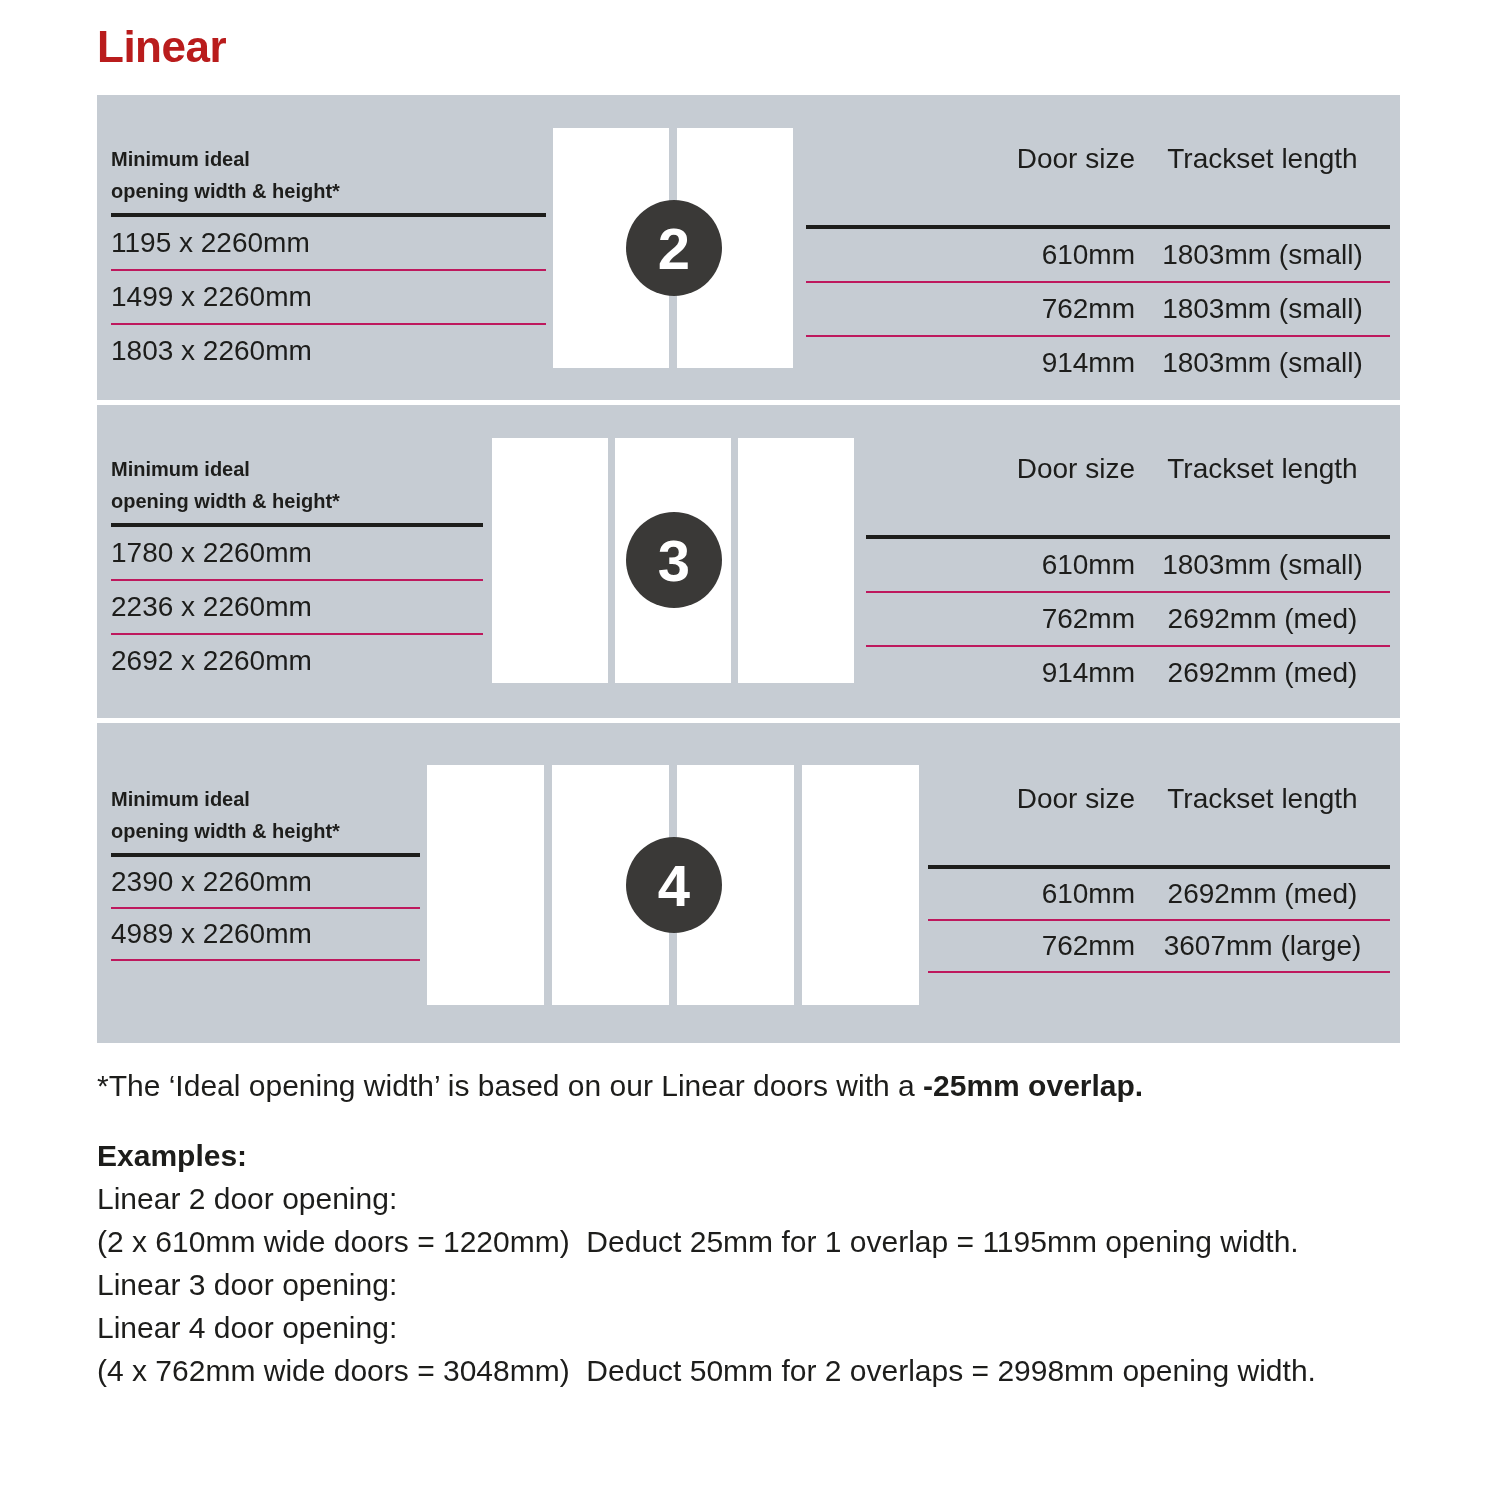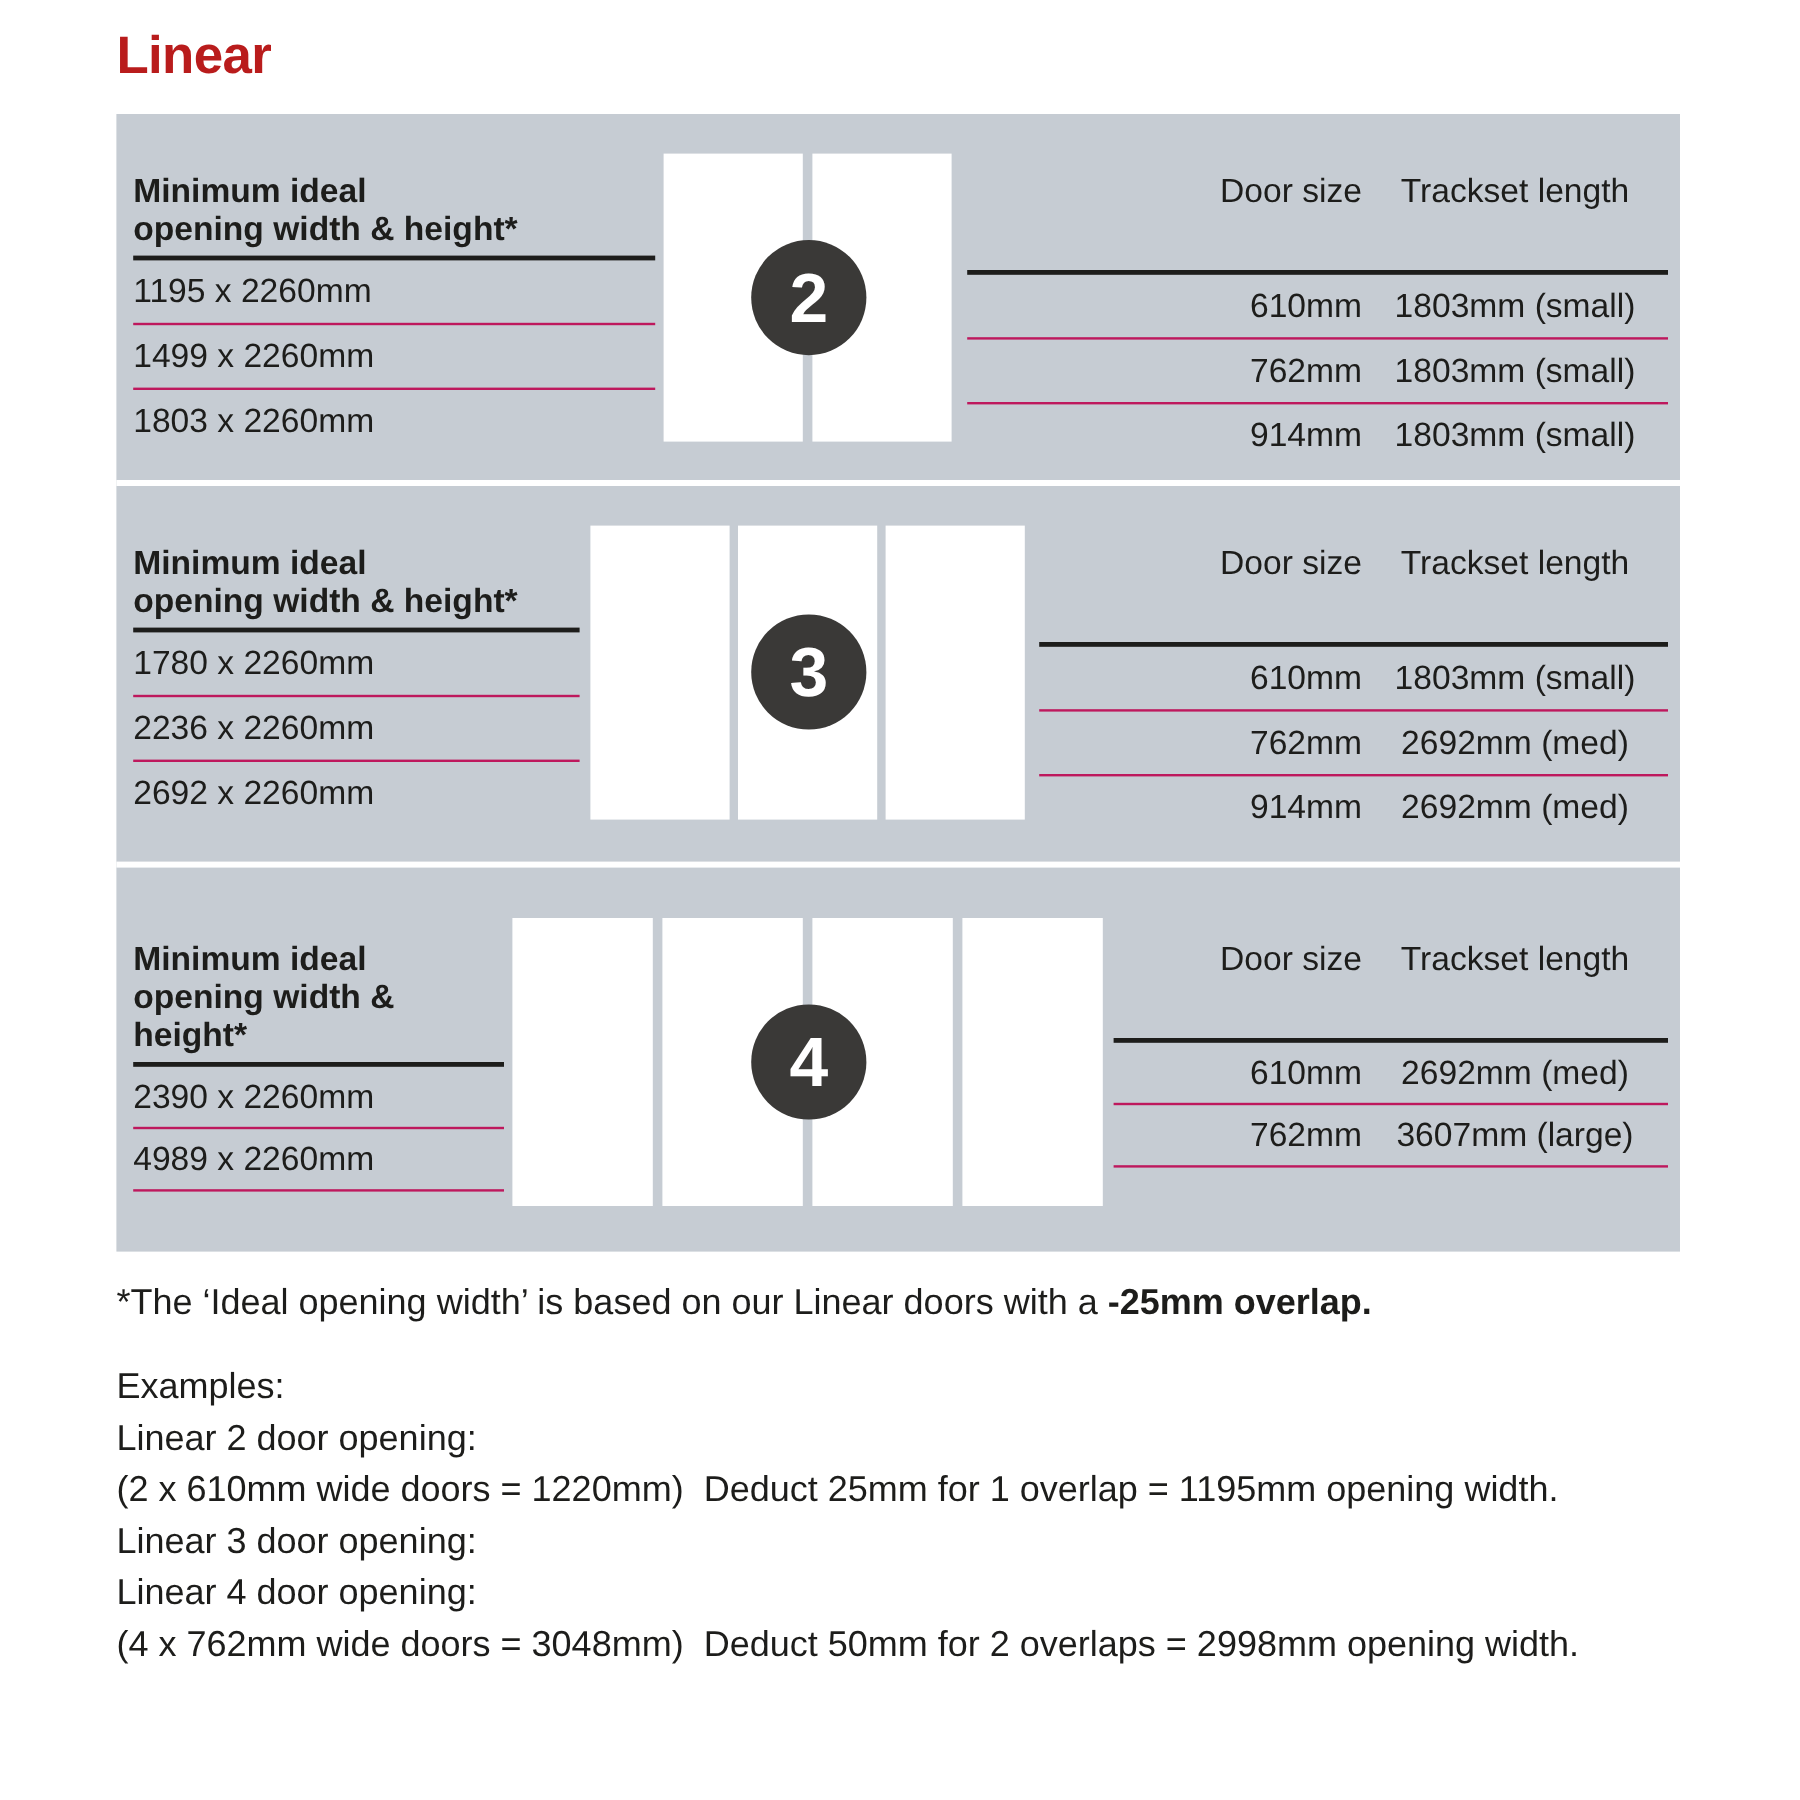--- a/index.html
+++ b/index.html
@@ -23,21 +23,21 @@
   .divider{position:absolute;left:0;width:100%;height:5px;background:#ffffff;}
   #div1{top:305px;}
   #div2{top:623px;}
 
   
   .left-table{position:absolute;left:14px;top:48px;}
   #sec1 .left-table{width:435px;}
   #sec2 .left-table{width:372px;}
   #sec3 .left-table{width:309px;top:60px;}
   .lt-header{
-    font-size:28px;line-height:32px;font-weight:700;
+    font-size:20px;line-height:32px;font-weight:700;
     padding-bottom:6px;border-bottom:4px solid #1d1d1b;min-height:64px;
   }
   .trow{
     height:52px;display:flex;align-items:center;font-size:28px;
     border-bottom:2px solid #be185d;
   }
   #sec3 .trow{height:50px;}
   .trow.nob{border-bottom:none;}
 
   
@@ -58,21 +58,21 @@
     padding-bottom:18px;border-bottom:4px solid #1d1d1b;min-height:64px;
   }
   .c1{flex:1;text-align:right;}
   .c2{width:255px;text-align:center;}
 
   
   .footer{position:absolute;left:97px;top:1064px;width:1360px;}
   .fline{font-size:30px;line-height:43px;margin:0;white-space:pre-wrap;}
   .footnote{margin-bottom:27px;}
   .footnote b{font-weight:700;}
-  .ex-head{font-weight:400;}
+  .ex-head{font-weight:700;}
 </style>
 </head>
 <body>
 
 <div class="title">Linear</div>
 
 <div class="panel">
 
   <section class="sec" id="sec1">
     <div class="left-table">

